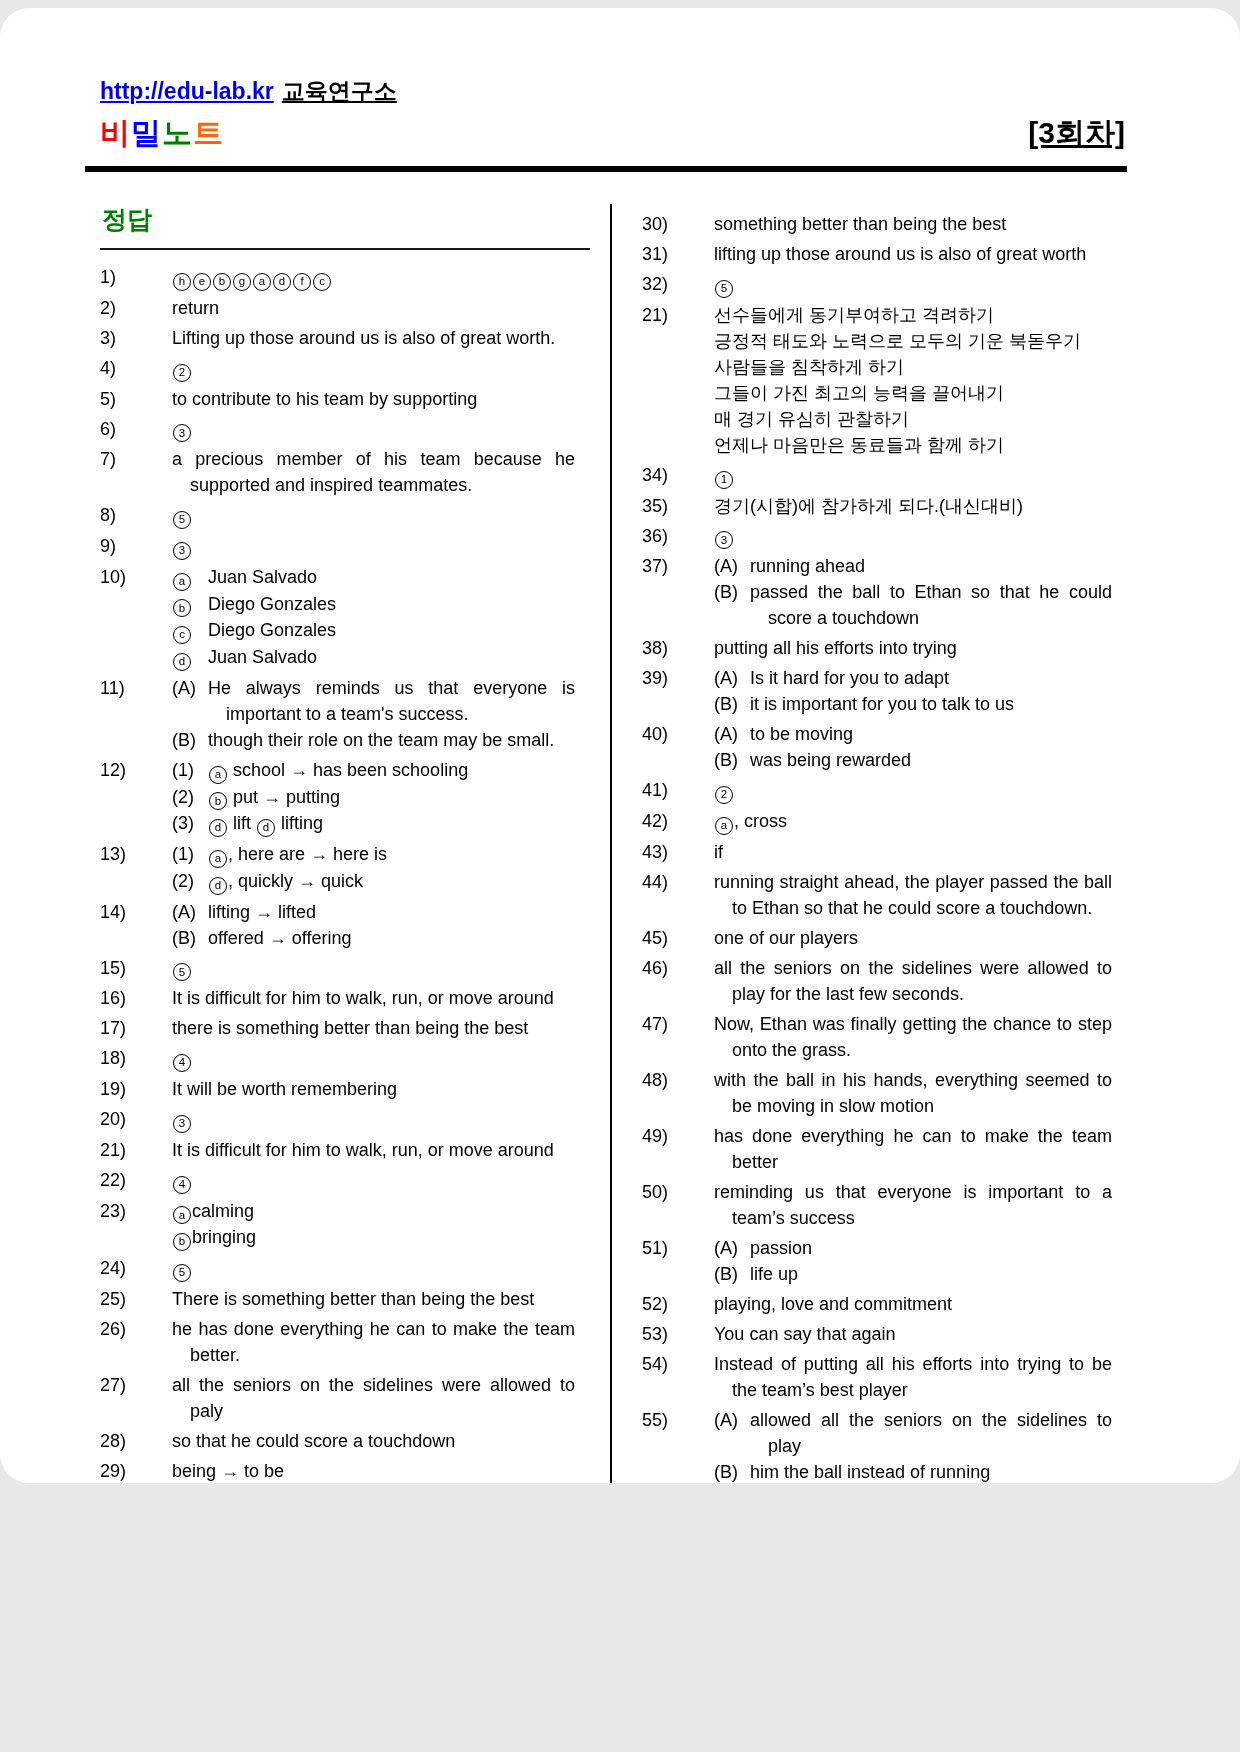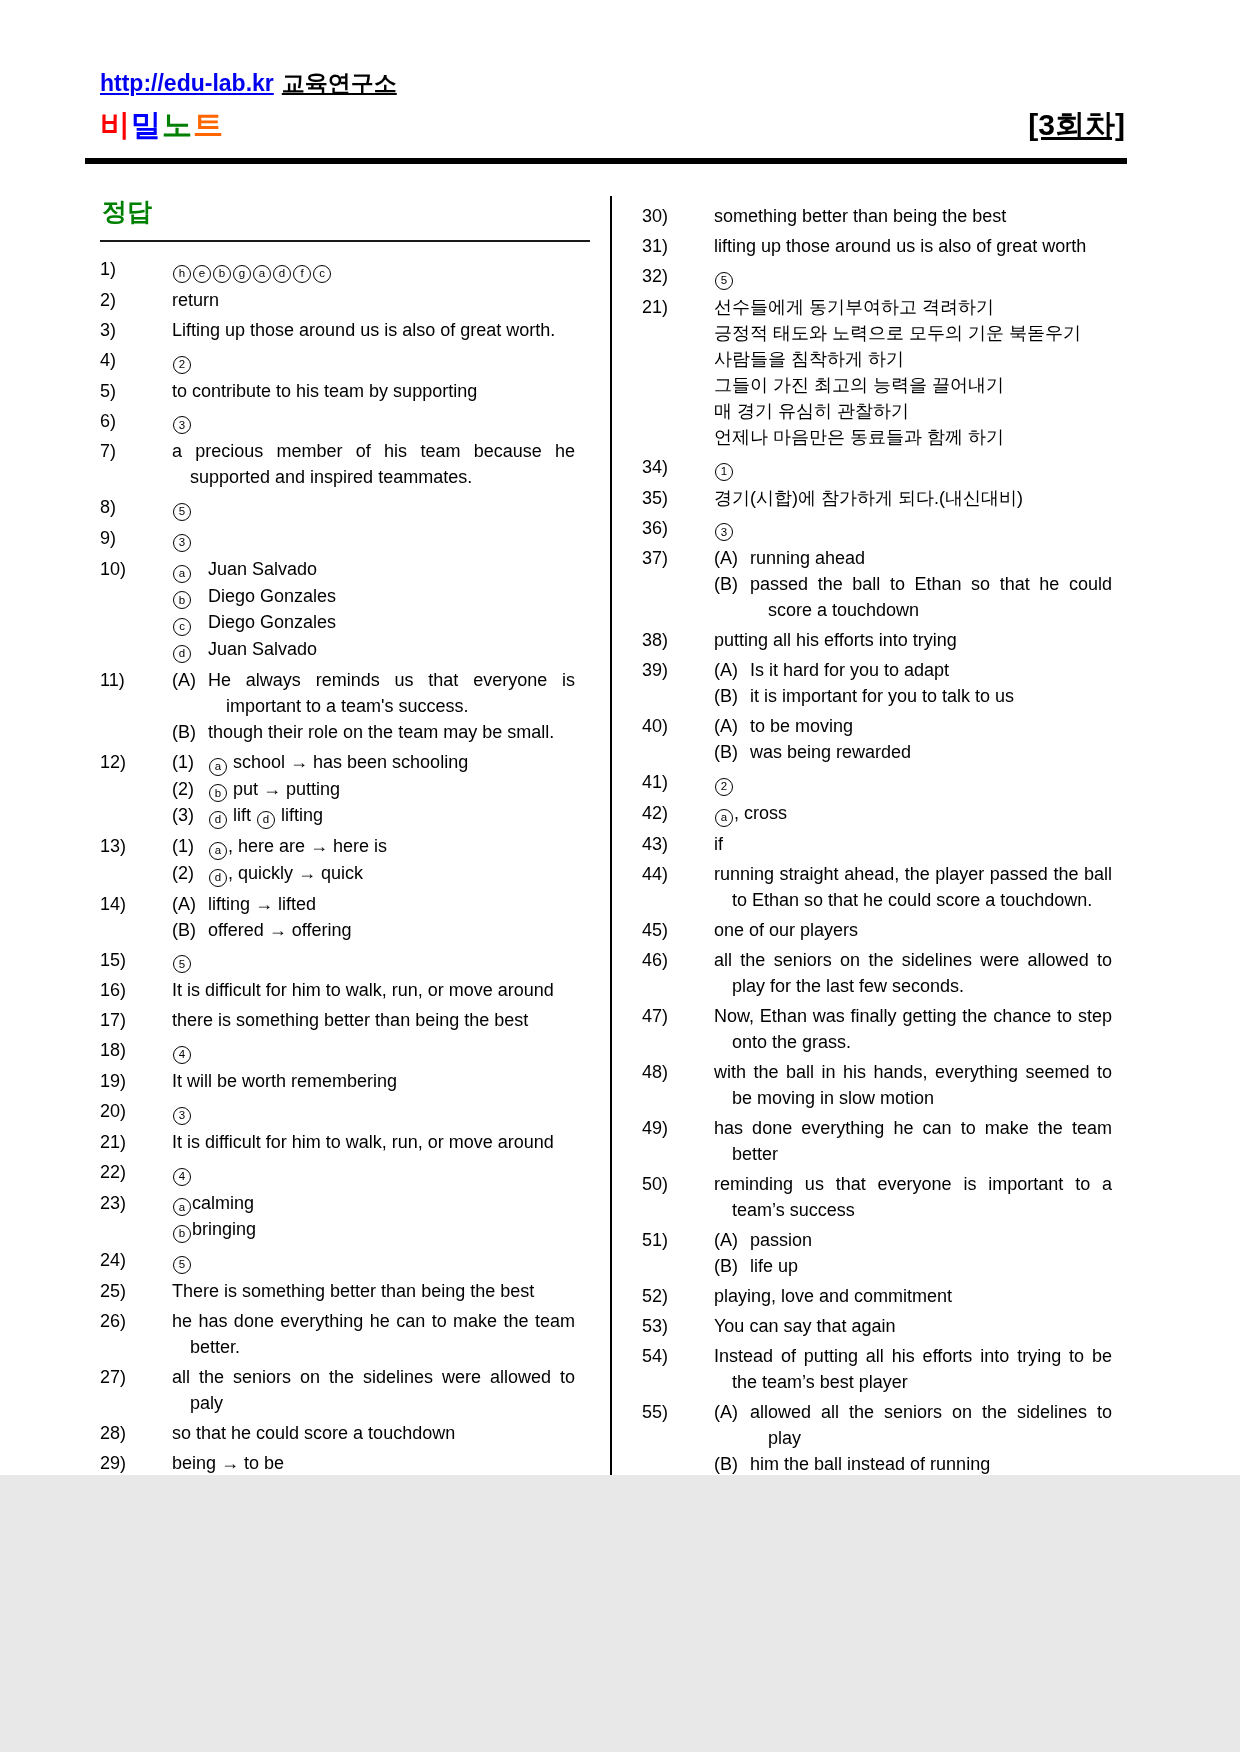--- a/index.html
+++ b/index.html
@@ -1,23 +1,24 @@
 <!DOCTYPE html>
 <html><head>
 <meta charset="utf-8">
 <style>
   html,body{margin:0;padding:0;background:#e8e8e8;}
   .page{
     position:relative;
     width:1240px;height:1475px;
-    margin:0 auto;
+    margin:8px auto;
     background:#ffffff;
     font-family:"Liberation Sans","DejaVu Sans",sans-serif;
     color:#000;
     overflow:hidden;
+    border-radius:29px;
   }
   
   .header{position:absolute;left:85px;top:68px;width:1042px;border-bottom:6px solid #000;padding:0 0 14px 0;}
   .url-line{margin-left:15px;font-size:23px;font-weight:bold;line-height:30px;}
   .url-line a{color:#0000ee;text-decoration:underline;}
   .org{color:#000;text-decoration:underline;margin-left:8px;}
   .title-line{margin-left:15px;margin-top:8px;font-size:30px;font-weight:bold;line-height:38px;display:flex;align-items:baseline;}
   .brand{letter-spacing:1px;}
   .doc-title{margin-left:26px;letter-spacing:0px;}
   .round{margin-left:auto;margin-right:2px;text-decoration:underline;}

